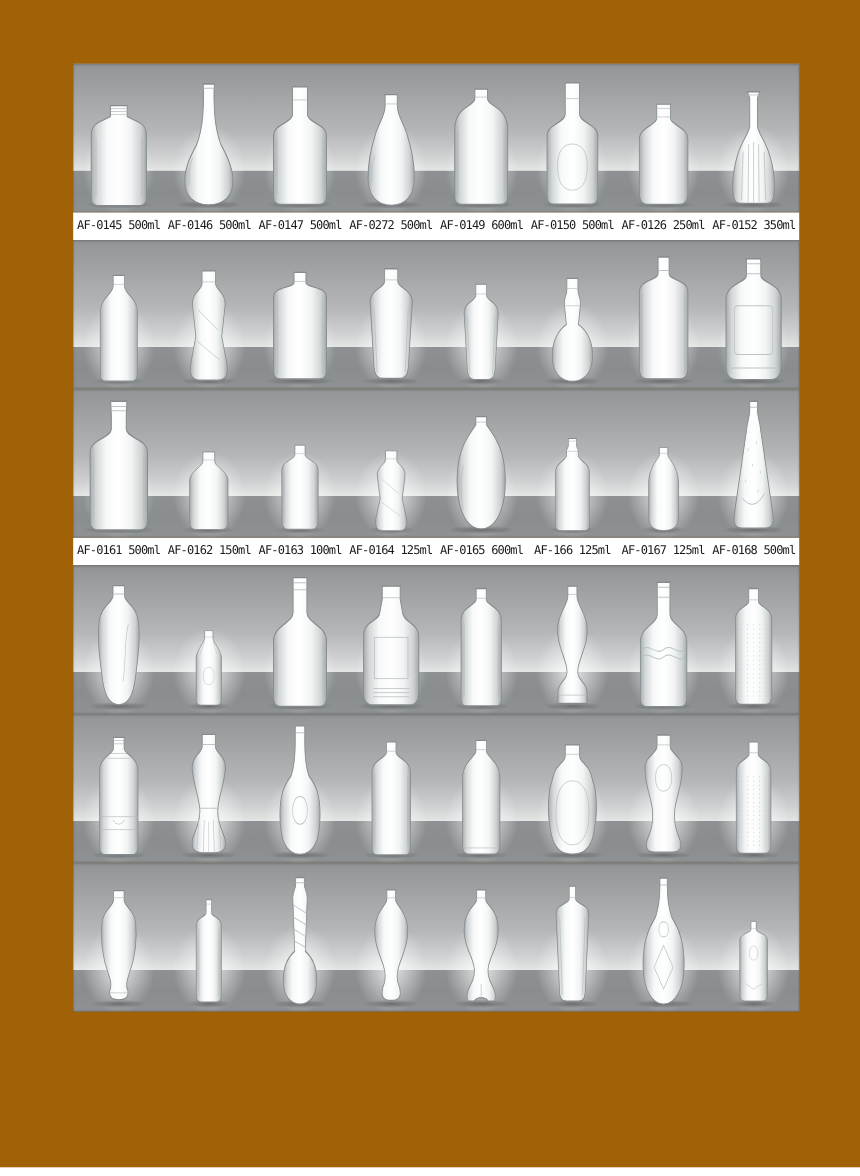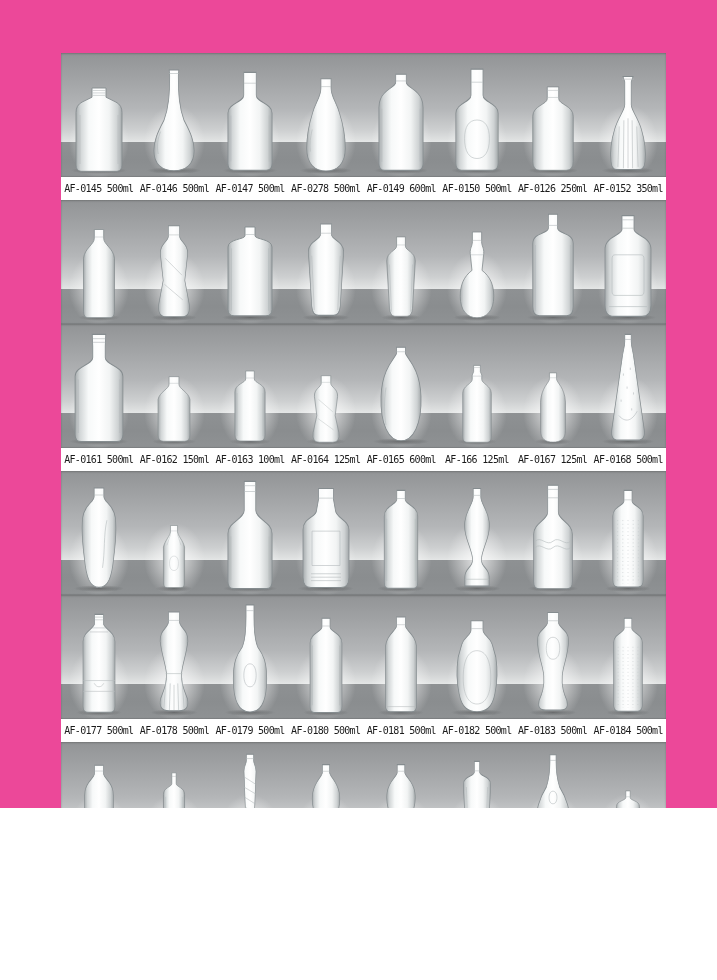--- a/index.html
+++ b/index.html
@@ -1,17 +1,17 @@
 <!DOCTYPE html>
 <html><head>
 <meta charset="utf-8">
 <style>
   html,body { margin:0; padding:0; background:#ffffff; }
   .page {
-    position:relative; width:717px; height:808px; background:#ec4899;
+    position:relative; width:717px; height:973px; background:#a16207;
     font-family:"DejaVu Sans Mono","Liberation Mono",monospace; overflow:hidden;
   }
   .catalog { position:absolute; left:61px; top:53px; width:605px; }
   .row { width:605px; }
   .panel {
     position:relative; height:124px; display:flex;
     background:linear-gradient(180deg,
       #929496 0%, #a2a4a6 22%, #b4b6b8 45%, #cdcfd0 62%,
       #dfe1e1 70%, #e4e6e6 71.8%,
       #8e9193 72%, #8a8d8f 86%, #8f9294 100%);
@@ -134,21 +134,21 @@
               <path d="M50,76 L50,150" fill="none" stroke="#b4babc" stroke-width="1.2" opacity="0.85"></path>
               <path d="M59,79 L60,150" fill="none" stroke="#b4babc" stroke-width="1.2" opacity="0.85"></path>
               <path d="M69,88 L72,148" fill="none" stroke="#b4babc" stroke-width="1.2" opacity="0.85"></path>
             </svg>
           </div>
         </div>
         <div class="labels">
           <div class="label">AF-0145 500ml</div>
           <div class="label">AF-0146 500ml</div>
           <div class="label">AF-0147 500ml</div>
-          <div class="label">AF-0278 500ml</div>
+          <div class="label">AF-0272 500ml</div>
           <div class="label">AF-0149 600ml</div>
           <div class="label">AF-0150 500ml</div>
           <div class="label">AF-0126 250ml</div>
           <div class="label">AF-0152 350ml</div>
         </div>
       </section>
       <section class="row">
         <div class="panel">
           <div class="cell">
             <div class="glow"></div>
@@ -497,30 +497,20 @@
               <path d="M40,24 L40,8 L60,8 L60,24 C60,30 88,32 88,46 L88,140 Q88,151 76,151 L24,151 Q12,151 12,140 L12,46 C12,32 40,30 40,24 Z" fill="url(#glassGrad)" stroke="#858c8f" stroke-width="1.6"></path>
               <path d="M40,22 L60,22" fill="none" stroke="#b4babc" stroke-width="1.2" opacity="0.85"></path>
               <path d="M24,52 L24,144" fill="none" stroke="#c6cbcd" stroke-width="1.2" stroke-dasharray="1.5,4"></path>
               <path d="M37,52 L37,146" fill="none" stroke="#c6cbcd" stroke-width="1.2" stroke-dasharray="1.5,4"></path>
               <path d="M50,52 L50,146" fill="none" stroke="#c6cbcd" stroke-width="1.2" stroke-dasharray="1.5,4"></path>
               <path d="M63,52 L63,146" fill="none" stroke="#c6cbcd" stroke-width="1.2" stroke-dasharray="1.5,4"></path>
               <path d="M76,52 L76,144" fill="none" stroke="#c6cbcd" stroke-width="1.2" stroke-dasharray="1.5,4"></path>
             </svg>
           </div>
         </div>
-        <div class="labels">
-          <div class="label">AF-0177 500ml</div>
-          <div class="label">AF-0178 500ml</div>
-          <div class="label">AF-0179 500ml</div>
-          <div class="label">AF-0180 500ml</div>
-          <div class="label">AF-0181 500ml</div>
-          <div class="label">AF-0182 500ml</div>
-          <div class="label">AF-0183 500ml</div>
-          <div class="label">AF-0184 500ml</div>
-        </div>
       </section>
       <section class="row">
         <div class="panel">
           <div class="cell">
             <div class="glow"></div>
             <div class="shadow" style="width:46px"></div>
             <svg class="bottle" width="40" height="104" viewBox="0 0 100 160" preserveAspectRatio="none">
               <path d="M39,20 L39,8 L61,8 L61,20 C61,28 81,32 85,48 C89,72 83,96 71,116 C65,126 65,132 69,136 L69,140 Q69,148 50,148 Q31,148 31,140 L31,136 C35,132 35,126 29,116 C17,96 11,72 15,48 C19,32 39,28 39,20 Z" fill="url(#glassGrad)" stroke="#858c8f" stroke-width="1.6"></path>
               <path d="M39,17 L61,17" fill="none" stroke="#b4babc" stroke-width="1.2" opacity="0.85"></path>
               <path d="M31,139 L69,139" fill="none" stroke="#b4babc" stroke-width="1.2" opacity="0.85"></path>

